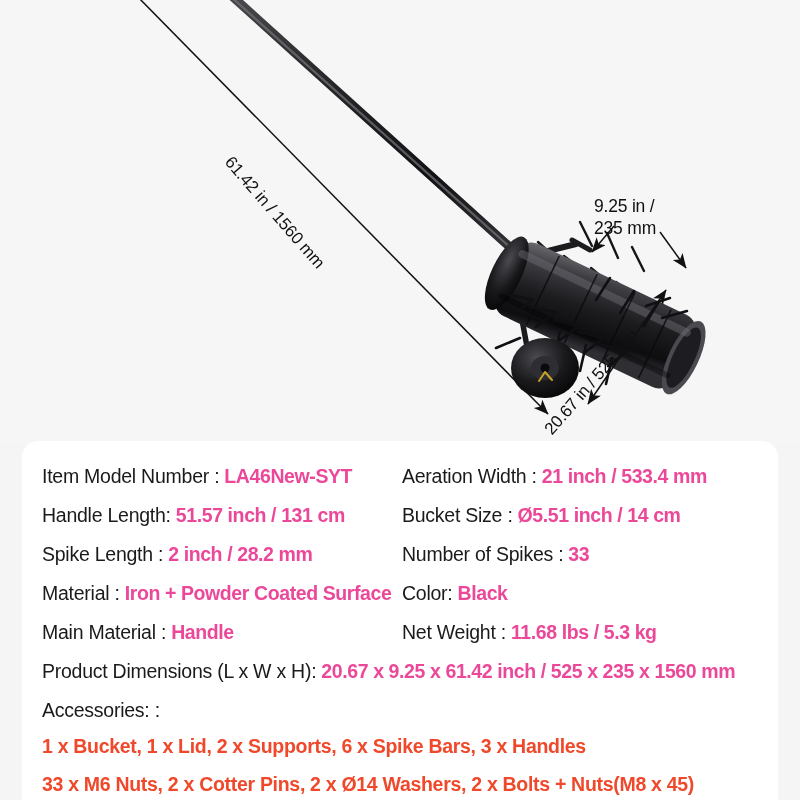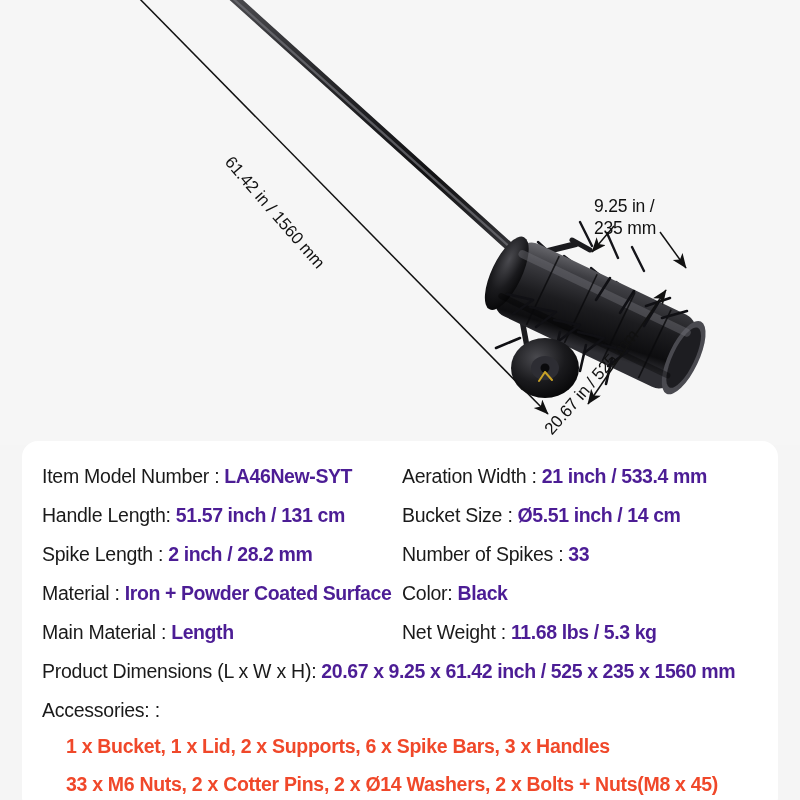--- a/index.html
+++ b/index.html
@@ -73,21 +73,21 @@
     height: 39px;
     white-space: nowrap;
   }
   .spec-label {
     color: #1a1a1a;
     font-size: 19.5px;
     font-weight: 400;
     letter-spacing: -0.25px;
   }
   .spec-value {
-    color: #4c1d95;
+    color: #ec4899;
     font-size: 19.5px;
     font-weight: 700;
     letter-spacing: -0.4px;
     margin-left: 5px;
     text-align: right;
   }
   .spec-full {
     display: flex;
     align-items: baseline;
     height: 39px;
@@ -105,21 +105,20 @@
   }
   .accessories-line {
     color: #f0482a;
     font-size: 19.5px;
     font-weight: 700;
     letter-spacing: -0.3px;
     white-space: nowrap;
     height: 38px;
     display: flex;
     align-items: baseline;
-    margin-left: 24px;
   }
 </style>
 </head>
 <body>
 
 <div id="product-photo">
   <svg width="800" height="445" viewBox="0 0 800 445">
     <defs>
       <linearGradient id="barGrad" x1="0" y1="0" x2="0" y2="1">
         <stop offset="0%" stop-color="#5a5a5e"></stop>
@@ -260,21 +259,21 @@
       <span class="spec-label">Material :</span>
       <span class="spec-value">Iron + Powder Coated Surface</span>
     </div>
     <div class="spec-item">
       <span class="spec-label">Color:</span>
       <span class="spec-value">Black</span>
     </div>
 
     <div class="spec-item">
       <span class="spec-label">Main Material :</span>
-      <span class="spec-value">Length</span>
+      <span class="spec-value">Handle</span>
     </div>
     <div class="spec-item">
       <span class="spec-label">Net Weight :</span>
       <span class="spec-value">11.68 lbs / 5.3 kg</span>
     </div>
 
   </div>
 
   <div class="spec-full">
     <span class="spec-label">Product Dimensions (L x W x H):</span>

